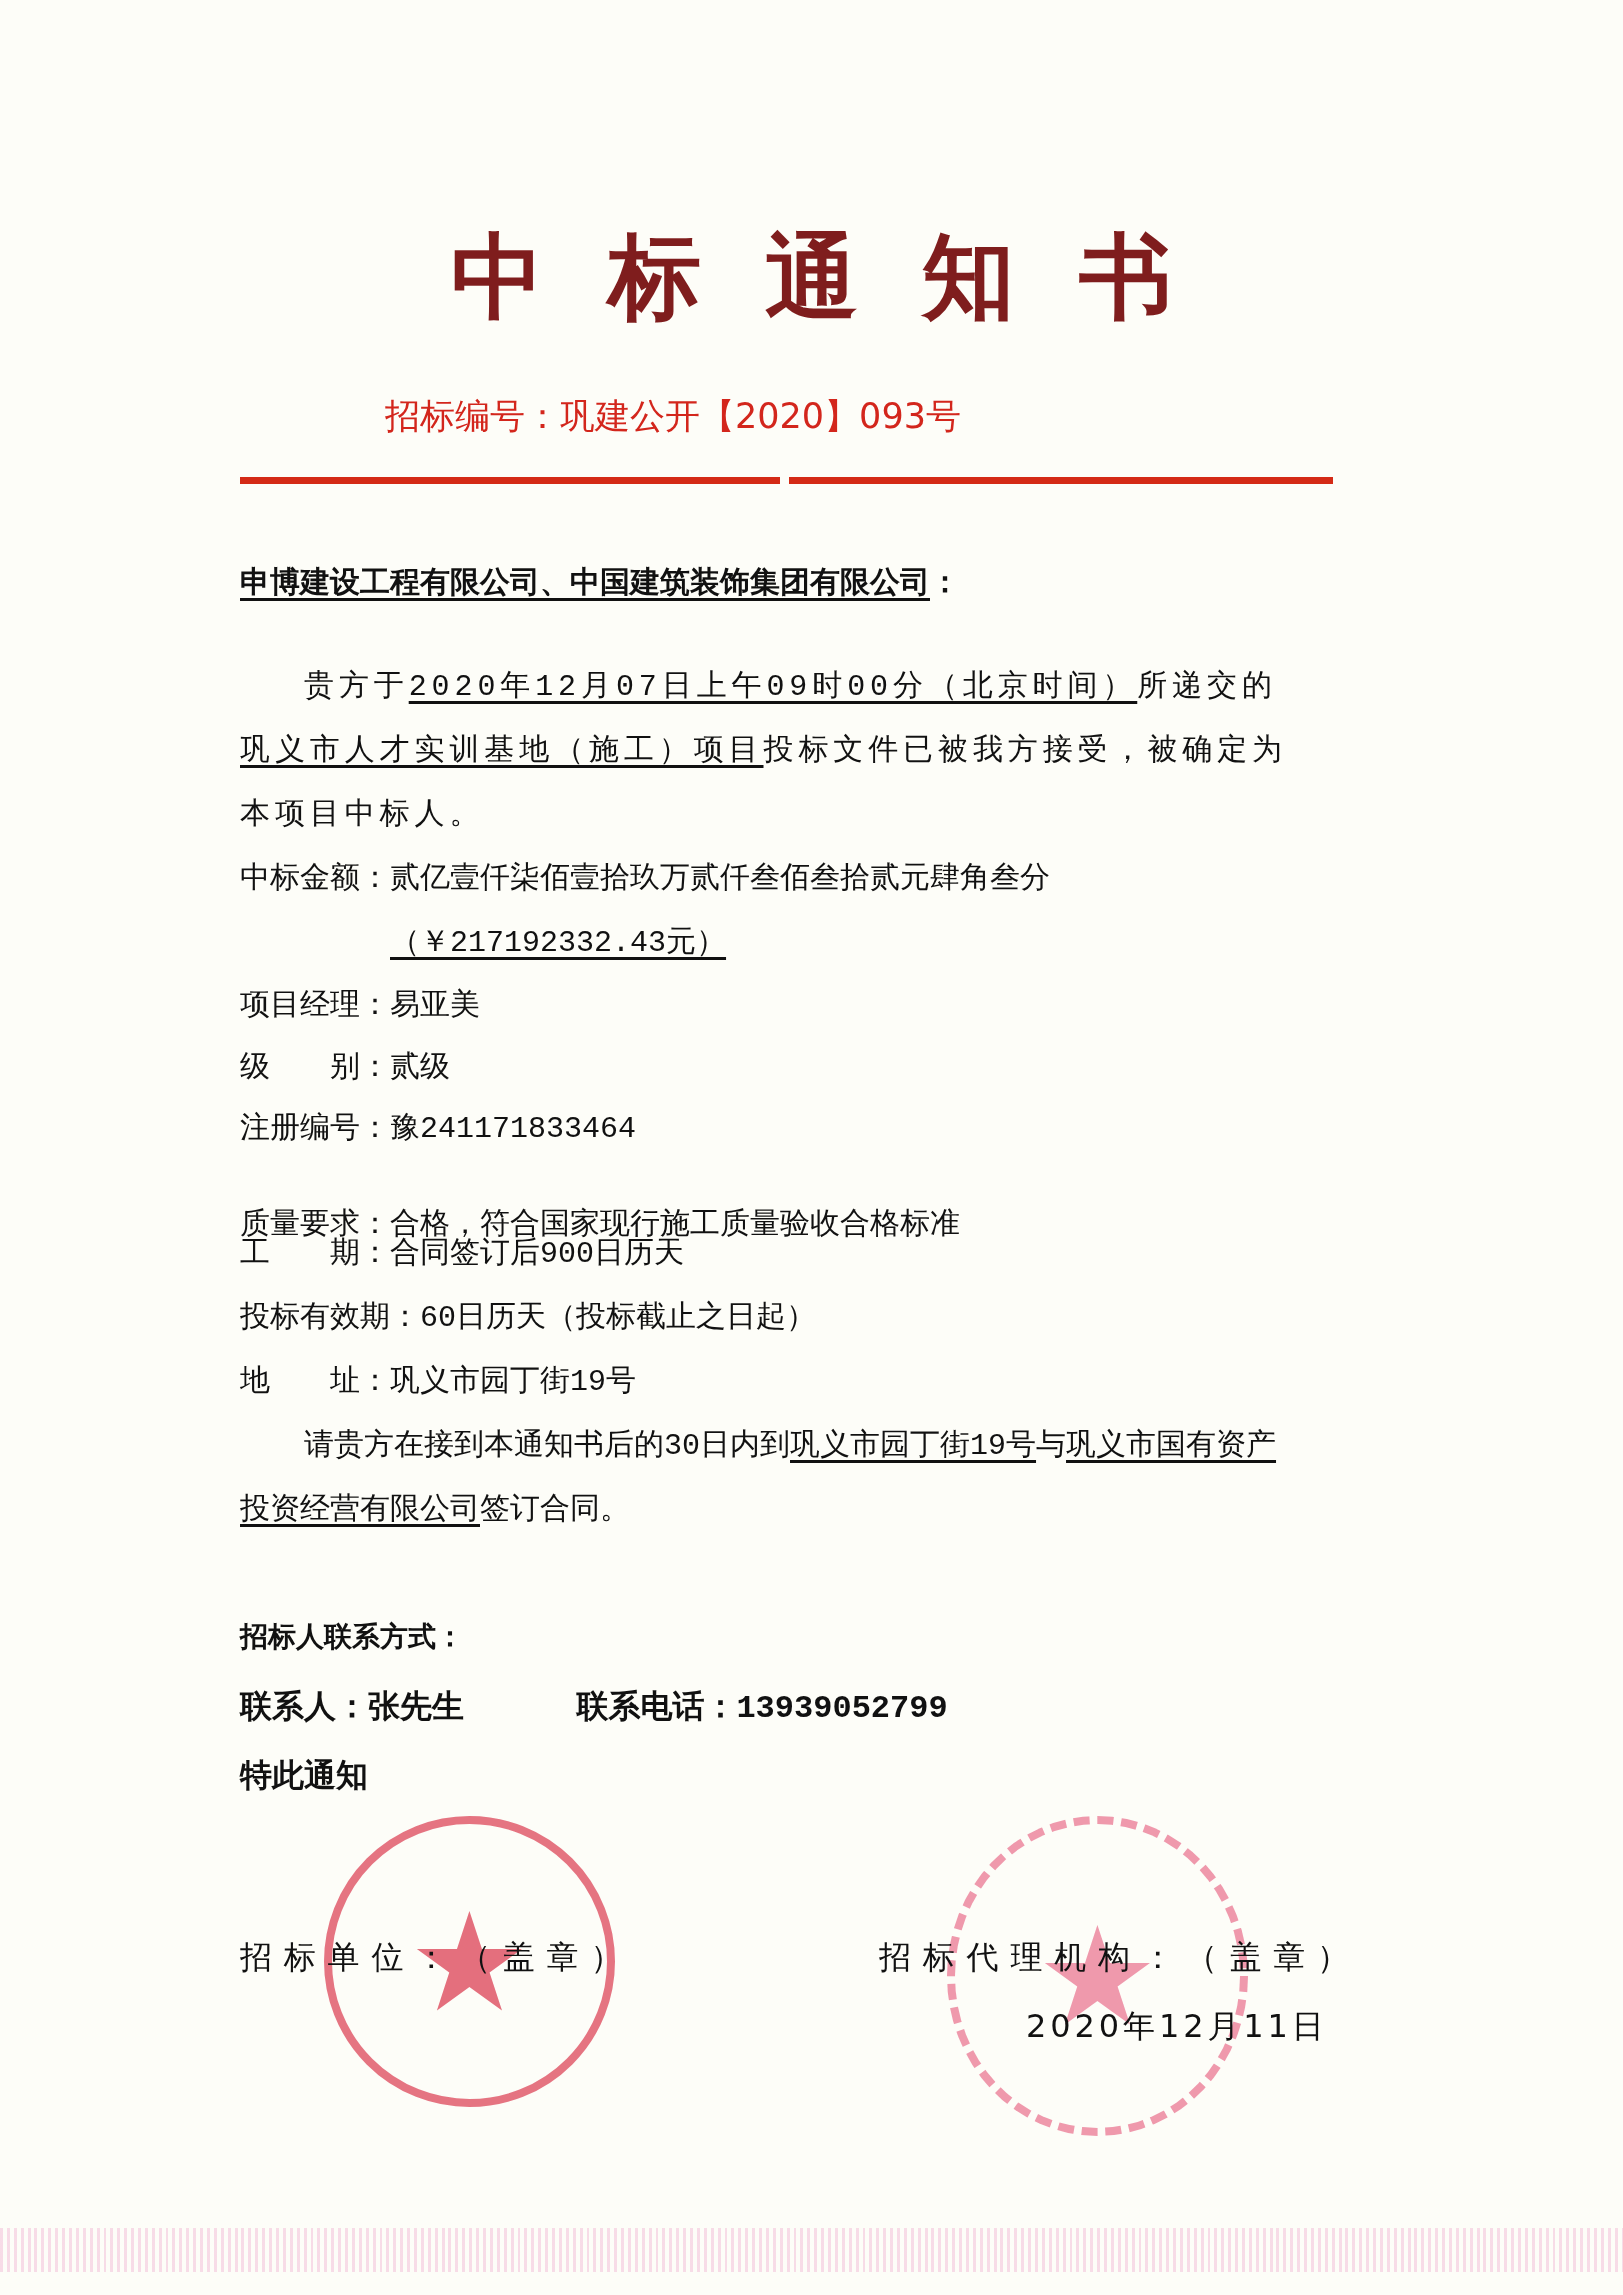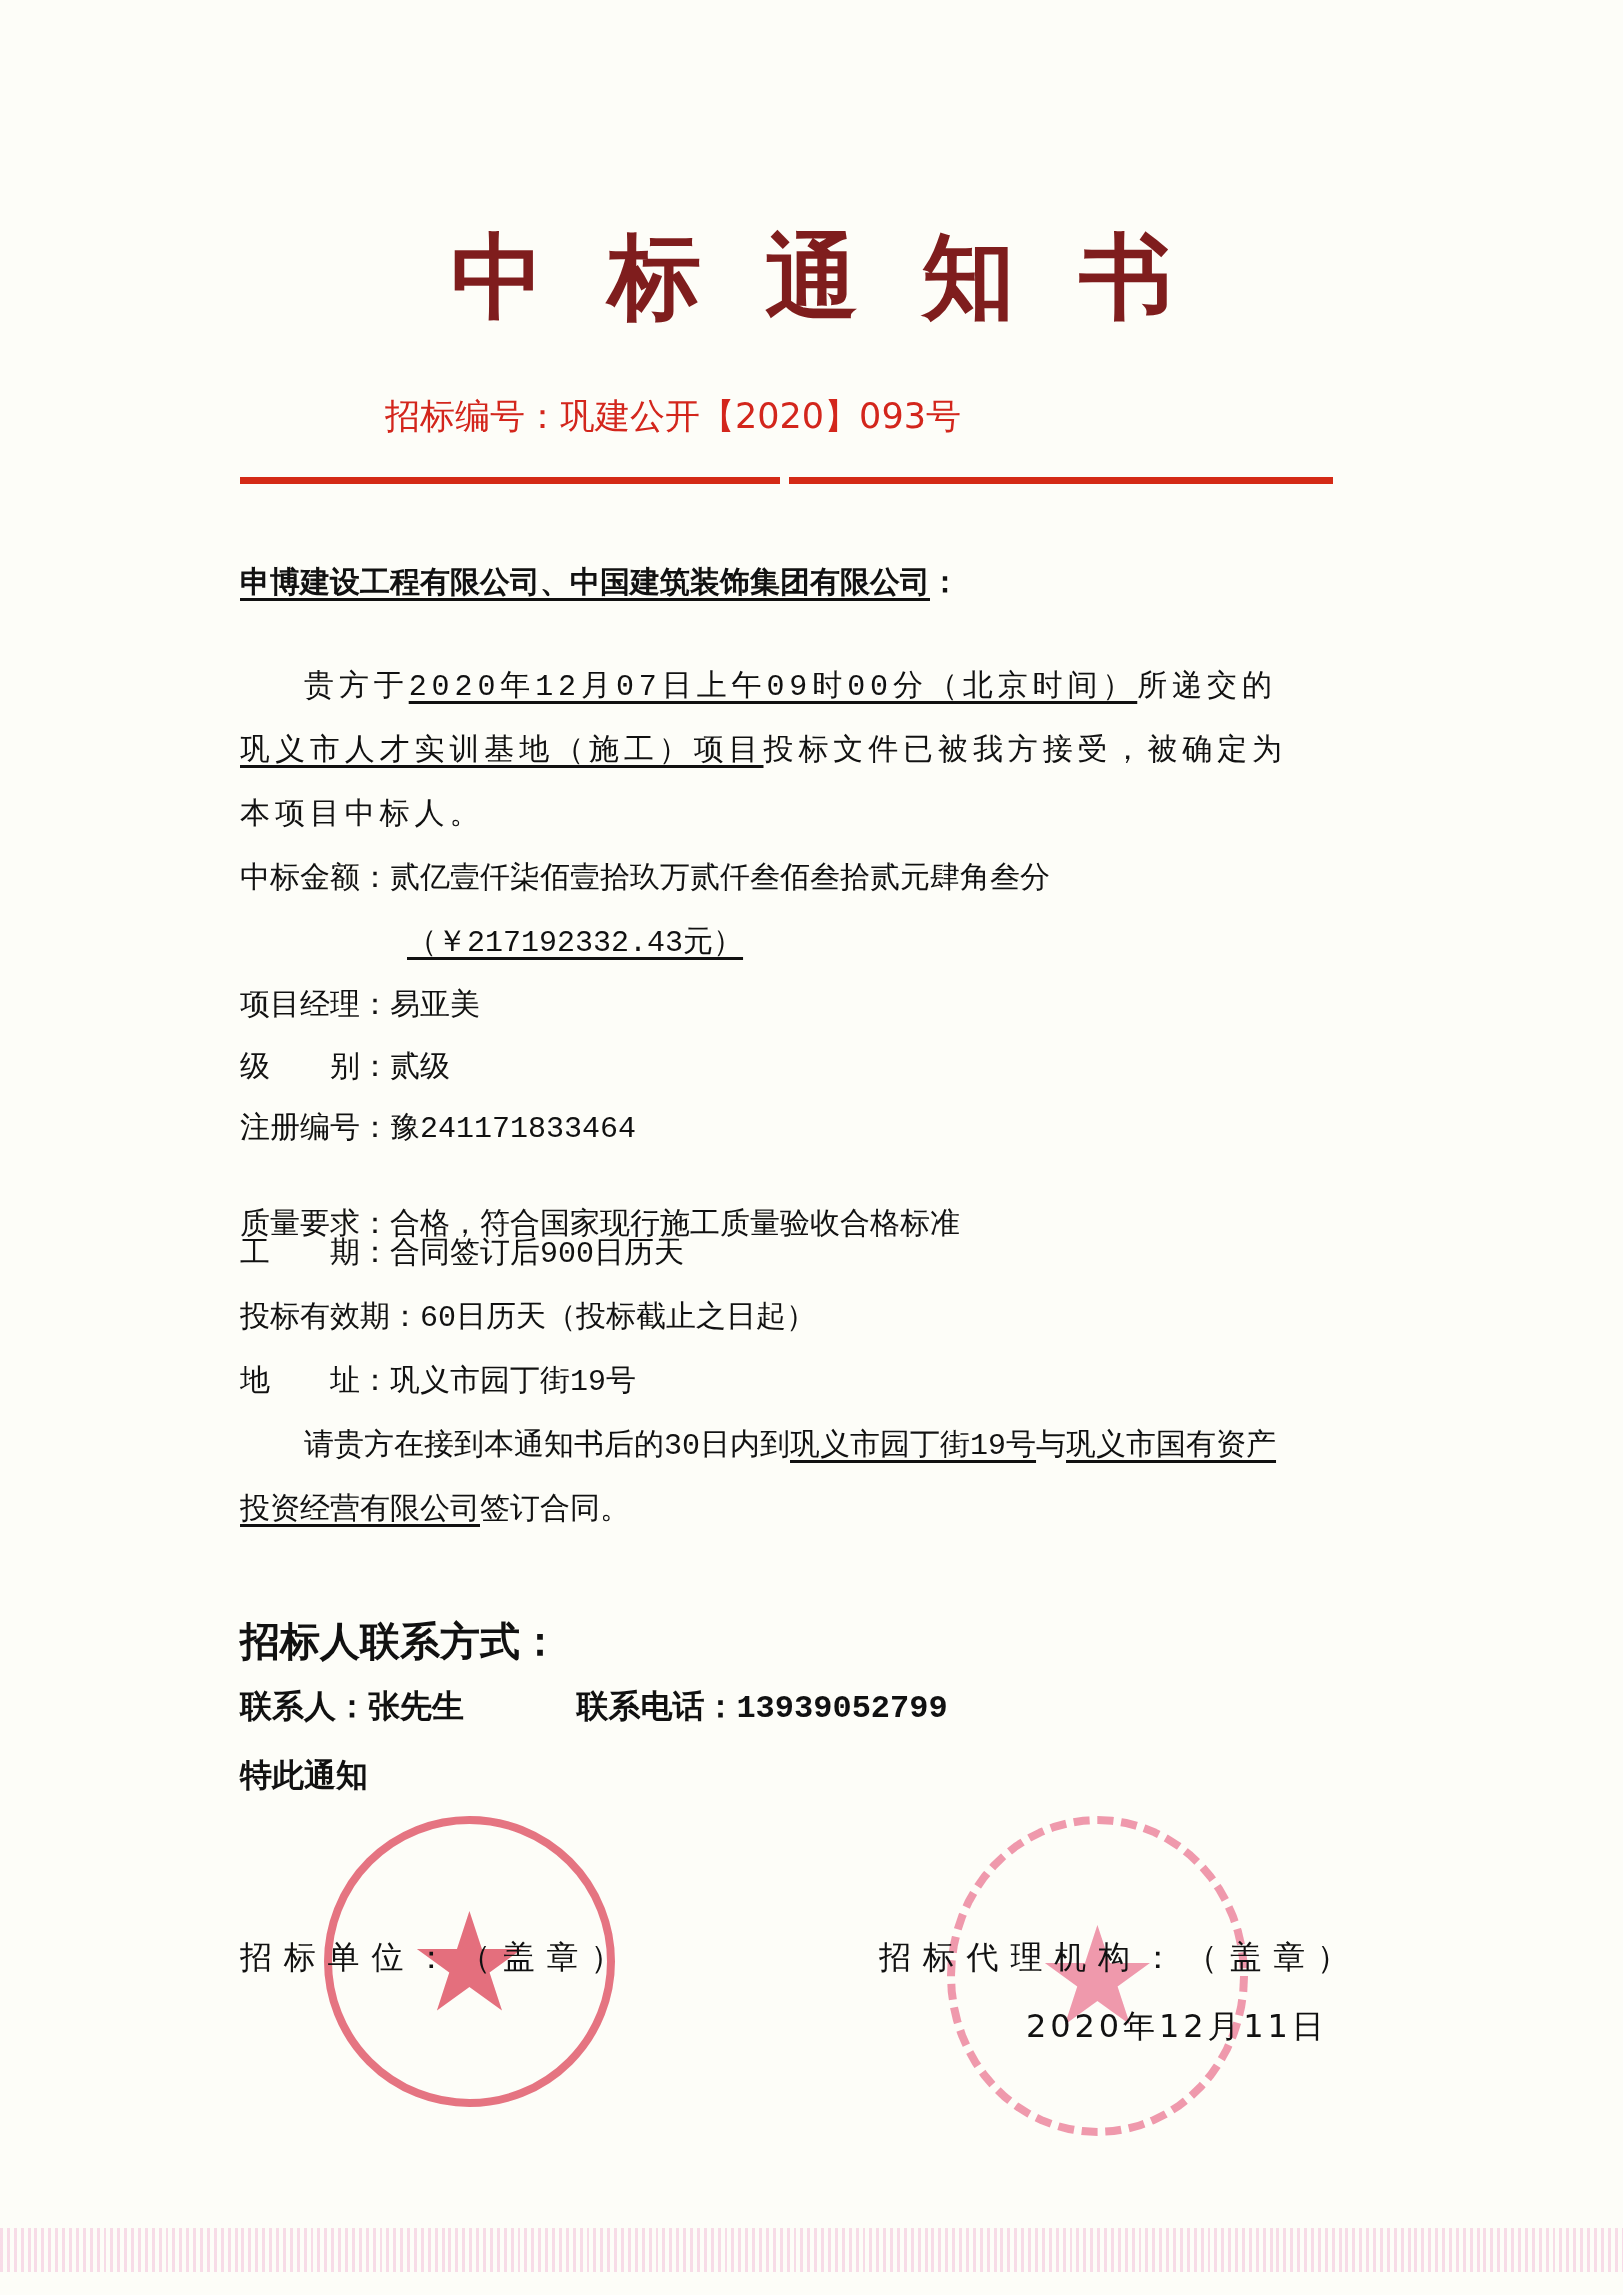--- a/index.html
+++ b/index.html
@@ -66,39 +66,39 @@
   <span>贵方于</span><u>2020年12月07日上午09时00分（北京时间）</u><span>所递交的</span>
 </div>
 <div class="line wide" style="top:736px;">
   <u>巩义市人才实训基地（施工）项目</u><span>投标文件已被我方接受，被确定为</span>
 </div>
 <div class="line wide" style="top:800px;">本项目中标人。</div>
 
 <div class="line" style="top:864px;">
   <span>中标金额：</span><span>贰亿壹仟柒佰壹拾玖万贰仟叁佰叁拾贰元肆角叁分</span>
 </div>
-<div class="line" style="top:928px; left:407px;">
+<div class="line" style="top:928px; left:390px;">
   <u>（￥217192332.43元）</u>
 </div>
 <div class="line" style="top:991px;"><span>项目经理：</span><span>易亚美</span></div>
 <div class="line" style="top:1053px;"><span>级　　别：</span><span>贰级</span></div>
 <div class="line" style="top:1114px;"><span>注册编号：</span><span>豫241171833464</span></div>
 <div class="line" style="top:1178px;margin-top:32px;"><span>质量要求：</span><span>合格，符合国家现行施工质量验收合格标准</span></div>
 <div class="line" style="top:1239px;"><span>工　　期：</span><span>合同签订后900日历天</span></div>
 <div class="line" style="top:1303px;"><span>投标有效期：</span><span>60日历天（投标截止之日起）</span></div>
 <div class="line" style="top:1367px;"><span>地　　址：</span><span>巩义市园丁街19号</span></div>
 
 <div class="line" style="top:1431px; left:304px;">
   <span>请贵方在接到本通知书后的30日内到</span><u>巩义市园丁街19号</u><span>与</span><u>巩义市国有资产</u>
 </div>
 <div class="line" style="top:1495px;">
   <u>投资经营有限公司</u><span>签订合同。</span>
 </div>
 
-<div class="line bold" style="top:1625px; font-size:40px;">招标人联系方式：</div>
+<div class="line bold" style="top:1625px; font-size:28px;">招标人联系方式：</div>
 <div class="line bold" style="top:1693px; font-size:32px;">
   <span>联系人：</span><span>张先生</span>
   <span style="display:inline-block; width:74px;"></span>
   <span>联系电话：</span><span>13939052799</span>
 </div>
 <div class="line bold" style="top:1762px; font-size:32px;">特此通知</div>
 
 <div class="stamp s1">
     <span class="star">★</span>
   </div>

